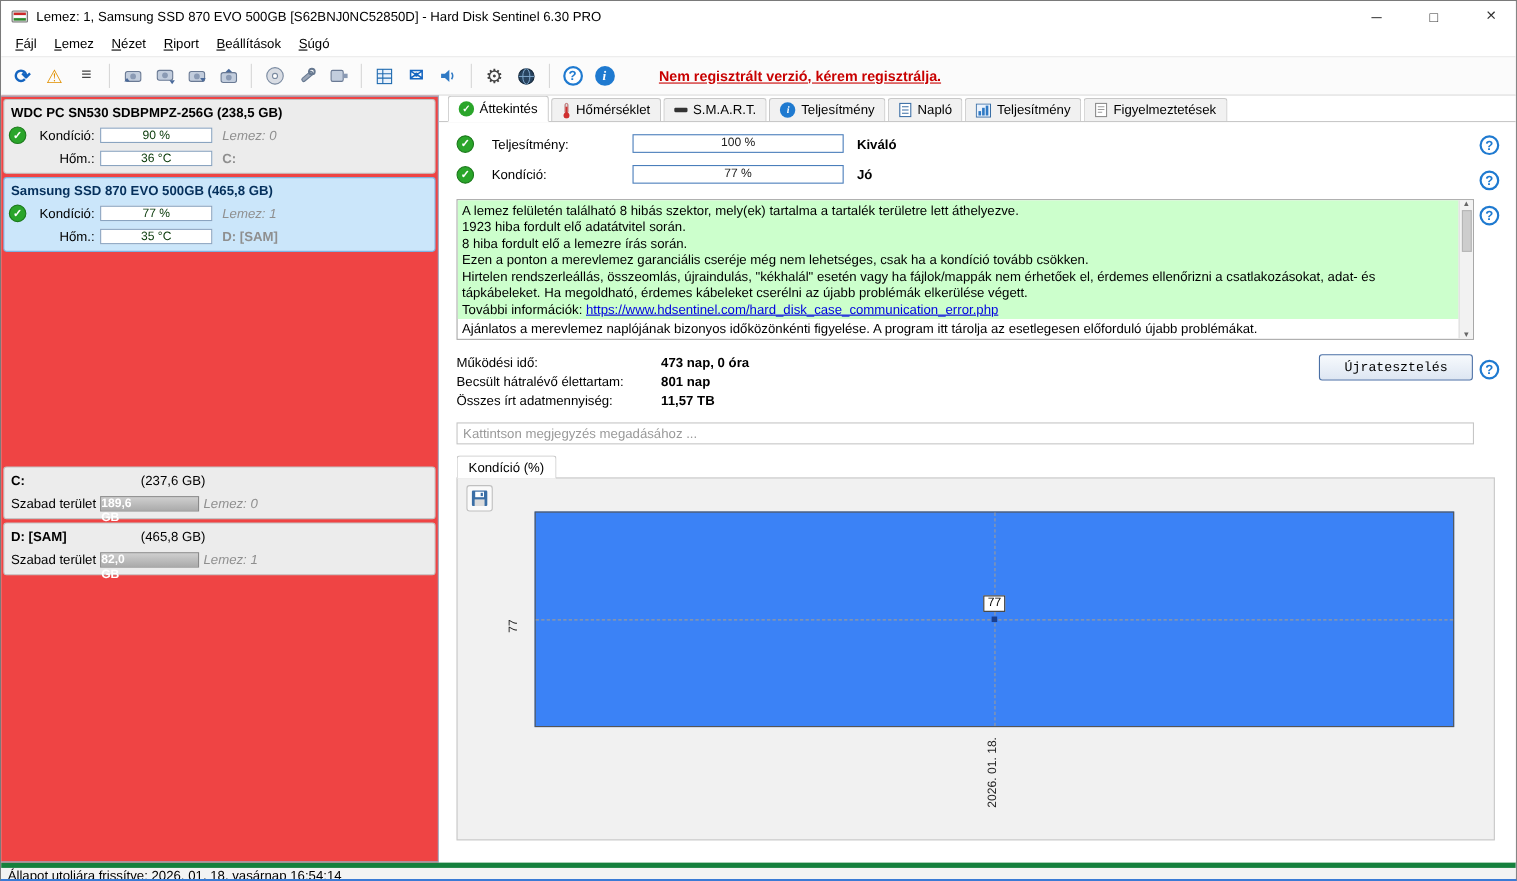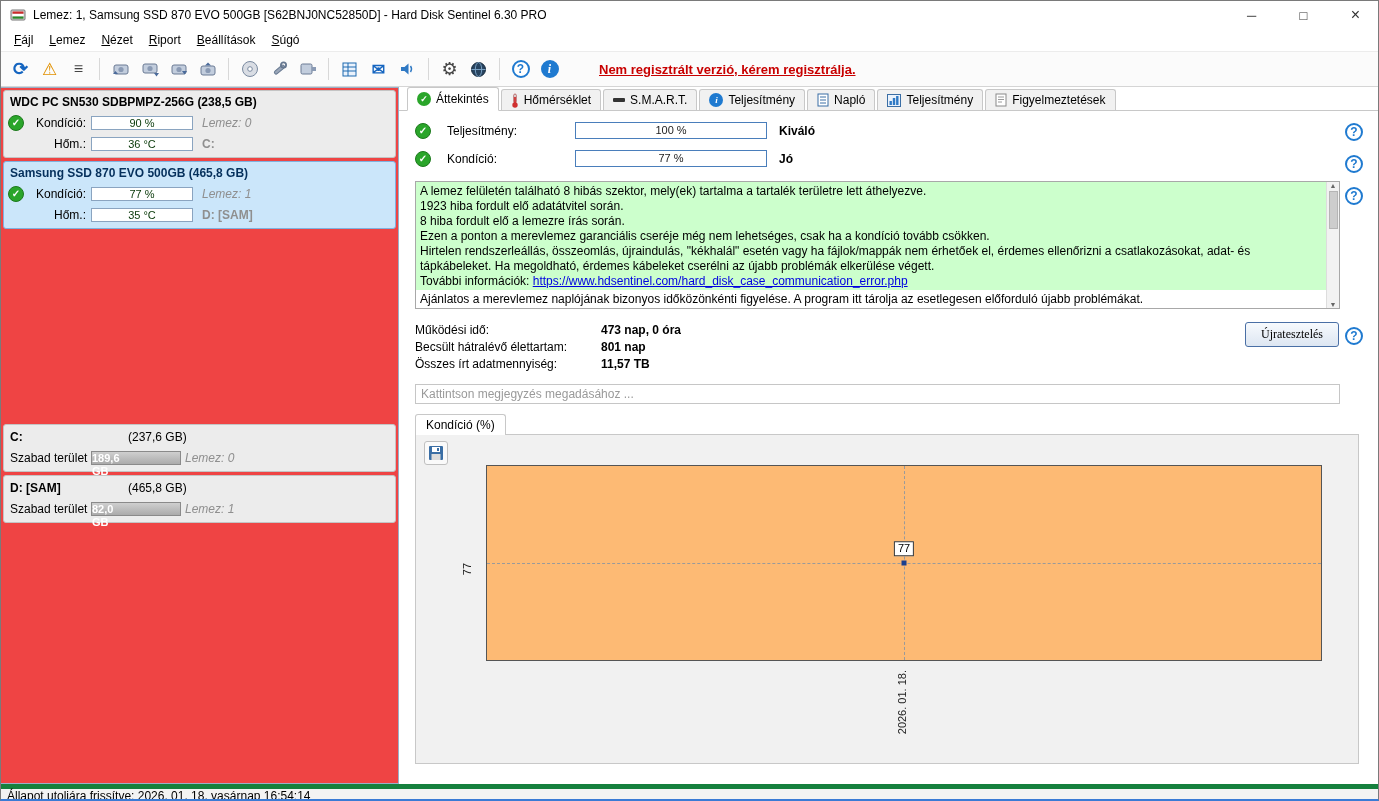--- a/index.html
+++ b/index.html
@@ -79,30 +79,30 @@
   .msg-note { padding:2px 4px; line-height:15px; }
   .msg-link { color:#0000e0; text-decoration:underline; cursor:pointer; }
   .vscroll { position:absolute; right:0; top:0; bottom:0; width:13px; background:#f2f2f2; border-left:1px solid #ddd; display:flex; flex-direction:column; align-items:center; font-size:7px; color:#666; }
   .vthumb { width:9px; height:38px; background:#cdcdcd; border:1px solid #b5b5b5; margin-top:2px; }
 
   .stats { margin:12px 0 0 16px; }
   .stat-row { display:flex; height:17px; align-items:center; }
   .stat-label { width:186px; }
   .stat-value { font-weight:bold; }
 
-  .retest-btn { position:absolute; top:235px; right:39px; padding:4px 15px; font-size:12px; font-family:Liberation Serif, serif; background:linear-gradient(180deg,#f7fafd,#dde6f2); border:1px solid #4a6fa5; border-radius:3px; cursor:default; }
+  .retest-btn { position:absolute; top:235px; right:39px; padding:4px 22px; font-size:12px; font-family:Liberation Mono, monospace; background:linear-gradient(180deg,#f7fafd,#dde6f2); border:1px solid #4a6fa5; border-radius:3px; cursor:default; }
   .help-abs { position:absolute; right:15px; }
 
   .comment-input { display:block; margin:12px 0 0 16px; width:925px; height:20px; border:1px solid #c6c6c6; padding:0 5px; font-size:12px; font-family:"Liberation Sans", sans-serif; color:#333; }
   .comment-input::placeholder { color:#9a9a9a; }
 
   .chart-tab { display:inline-flex; align-items:center; margin:10px 0 0 16px; height:21px; padding:0 10px; border:1px solid #c8c8c8; border-bottom:none; border-radius:3px 3px 0 0; background:#fff; position:relative; z-index:2; }
   .chart-panel { margin-left:16px; width:944px; height:330px; border:1px solid #c8c8c8; background:#f1f1f1; position:relative; margin-top:-1px; }
   .save-btn { position:absolute; left:8px; top:6px; width:24px; height:24px; border:1px solid #c0c0c0; border-radius:3px; background:#fafafa; display:flex; align-items:center; justify-content:center; cursor:default; }
-  .plot { position:absolute; left:70px; top:30px; width:836px; height:196px; background:#fdba74; border:1px solid #555; }
+  .plot { position:absolute; left:70px; top:30px; width:836px; height:196px; background:#3b82f6; border:1px solid #555; }
   .hdash { position:absolute; left:0; right:0; top:50%; border-top:1px dashed #9a9a9a; }
   .vdash { position:absolute; top:0; bottom:0; left:50%; border-left:1px dashed #9a9a9a; }
   .pt { position:absolute; left:50%; top:50%; width:5px; height:5px; background:#1a3f8f; transform:translate(-50%,-50%); }
   .pt-label { position:absolute; left:50%; top:50%; transform:translate(-50%,-145%); background:#fff; border:1px solid #333; font-size:11px; padding:0 3px; line-height:13px; }
   .ylab { position:absolute; left:-26px; top:50%; transform:rotate(-90deg); font-size:11px; color:#222; }
   .xlab { position:absolute; left:calc(50% - 8px); top:calc(100% + 10px); writing-mode:vertical-rl; transform:rotate(180deg); font-size:11px; color:#222; white-space:nowrap; }
 
   
   .statusbar { height:18px; border-top:5px solid #15803d; background:#f3f3f3; font-size:12px; padding:1px 6px; display:flex; align-items:center; }
 

